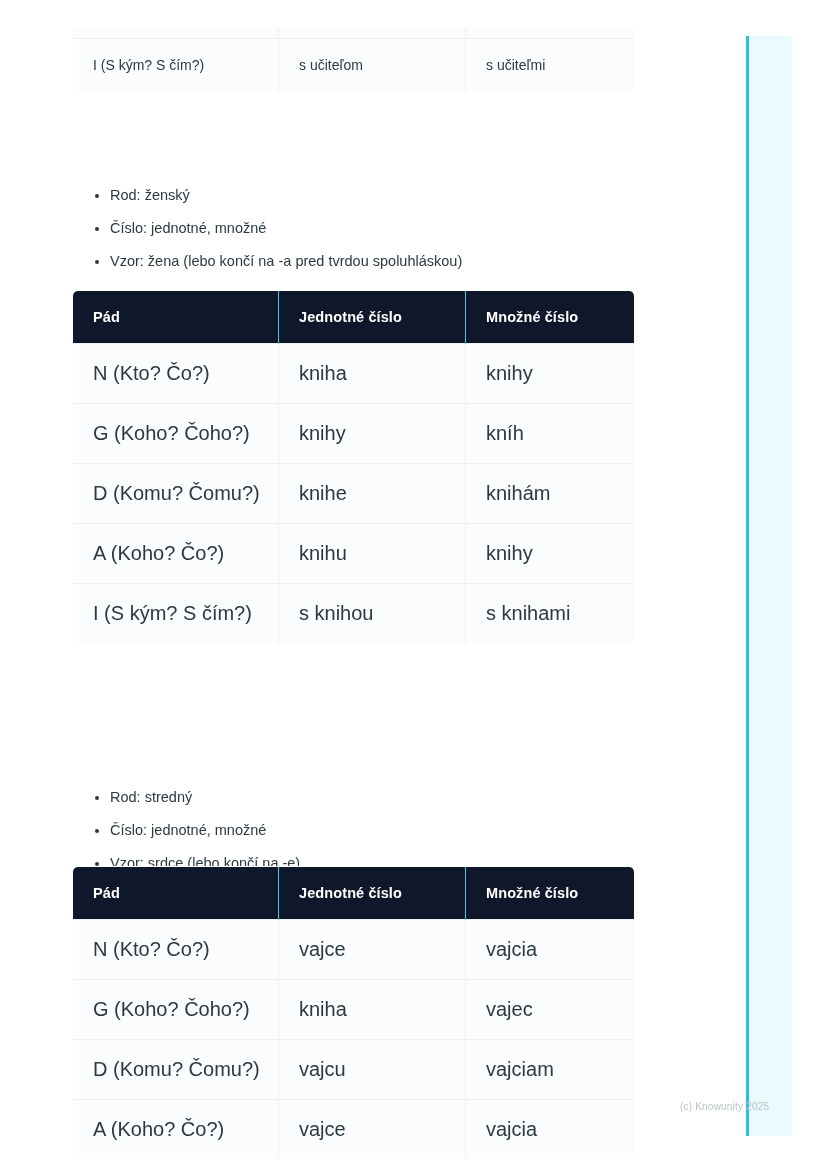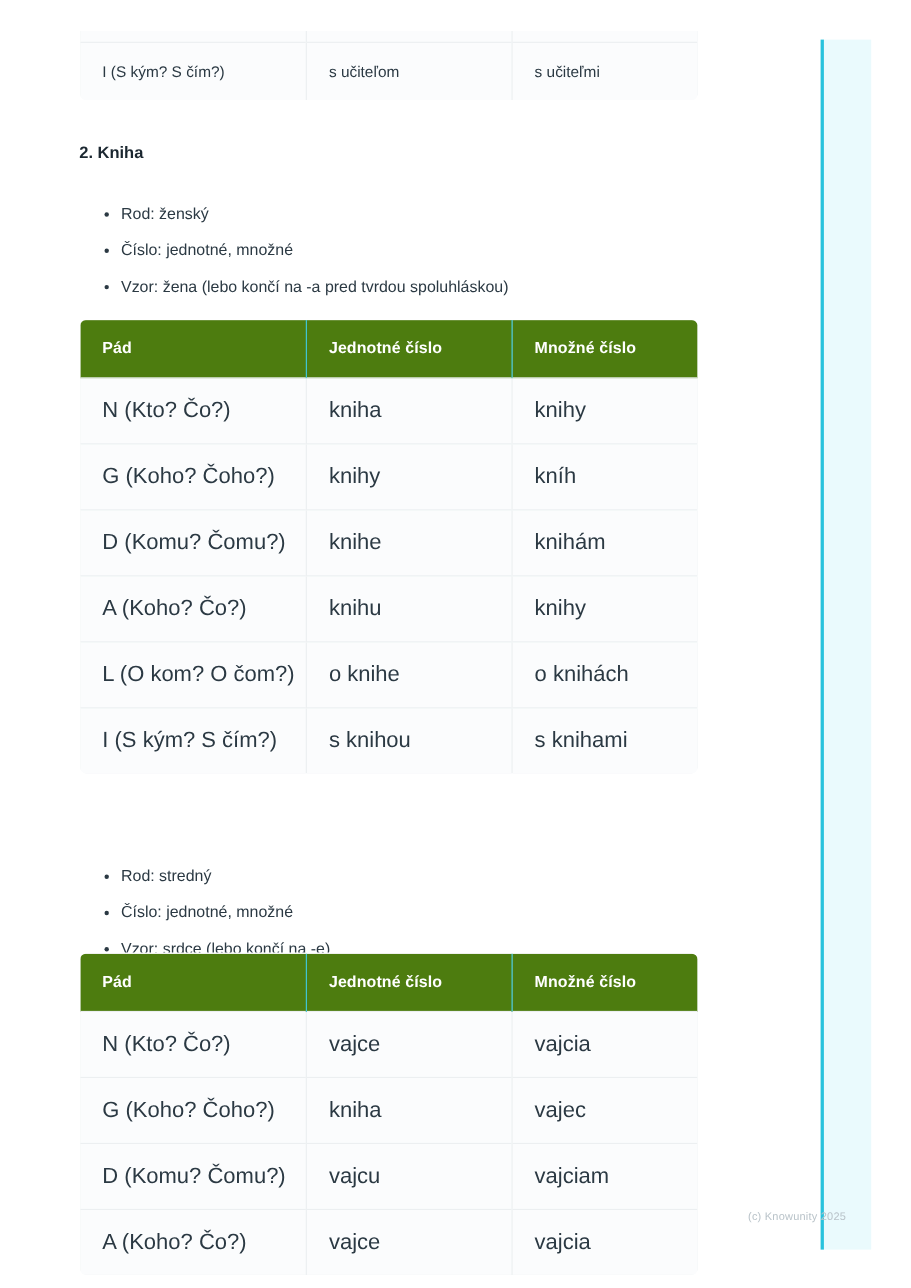--- a/index.html
+++ b/index.html
@@ -45,21 +45,21 @@
     table-layout: fixed;
     background: #ffffff;
     border: 1px solid #e6e9ec;
     border-radius: 6px;
     overflow: hidden;
   }
   table.decl col.c1 { width: 206px; }
   table.decl col.c2 { width: 187px; }
   table.decl col.c3 { width: 169px; }
   table.decl thead th {
-    background: #4d7c0f;
+    background: #0f172a;
     color: #ffffff;
     text-align: left;
     font-size: 14.5px;
     font-weight: bold;
     padding: 18px 0 18px 20px;
     letter-spacing: .1px;
   }
   table.decl tbody td {
     font-size: 20px;
     color: #2b3943;
@@ -160,23 +160,20 @@
         </tr>
         <tr>
           <td>I (S kým? S čím?)</td>
           <td>s učiteľom</td>
           <td>s učiteľmi</td>
         </tr>
       </tbody>
     </table>
   </div>
 
-  <div class="block" style="top:131px;">
-    <h3 class="sec">2. Kniha</h3>
-  </div>
 
   <div class="block" style="top:174px;">
     <ul class="bul">
       <li>Rod: ženský</li>
       <li>Číslo: jednotné, množné</li>
       <li>Vzor: žena (lebo končí na -a pred tvrdou spoluhláskou)</li>
     </ul>
   </div>
 
   <div class="block" style="top:290px;">
@@ -208,25 +205,20 @@
           <td>D (Komu? Čomu?)</td>
           <td>knihe</td>
           <td>knihám</td>
         </tr>
         <tr>
           <td>A (Koho? Čo?)</td>
           <td>knihu</td>
           <td>knihy</td>
         </tr>
         <tr>
-          <td>L (O kom? O čom?)</td>
-          <td>o knihe</td>
-          <td>o knihách</td>
-        </tr>
-        <tr>
           <td>I (S kým? S čím?)</td>
           <td>s knihou</td>
           <td>s knihami</td>
         </tr>
       </tbody>
     </table>
   </div>
 
 
   <div class="block" style="top:776px;">

